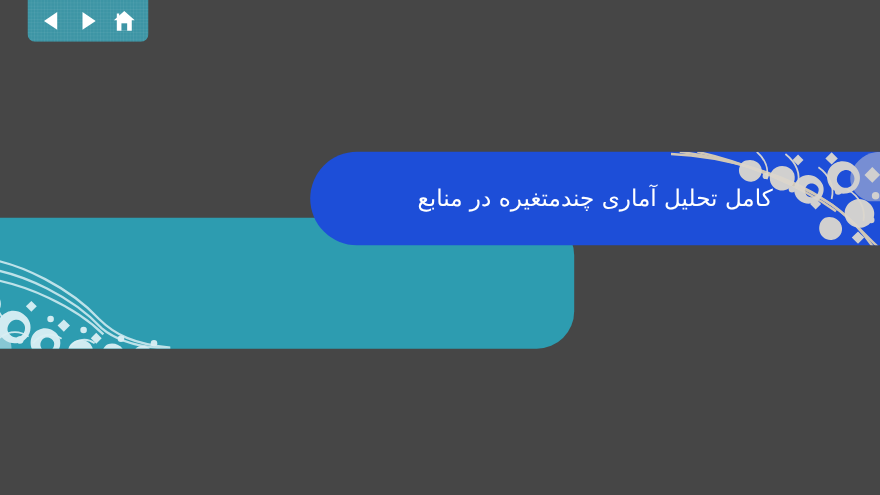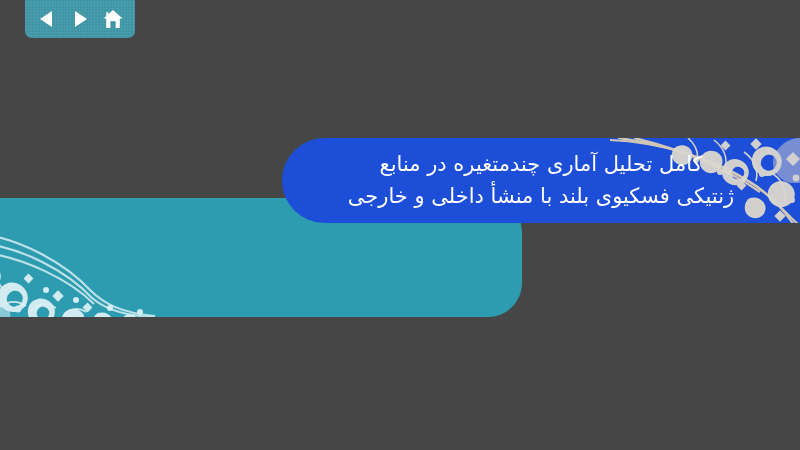--- a/index.html
+++ b/index.html
@@ -210,16 +210,15 @@
       </g>
       <g fill="none" stroke="#fdf0cd" stroke-width="1.6" opacity="0.95">
         <path d="M104,2 c10,8 14,18 11,29"></path>
         <path c="" d="M134,14 c10,7 15,18 12,29"></path>
         <path d="M160,34 c11,6 17,17 15,29"></path>
         <path d="M78,0 c8,7 11,16 9,25"></path>
       </g>
     </svg>
 
     <div class="title-line">کامل تحلیل آماری چندمتغیره در منابع</div>
-    <div class="title-line">ژنتیکی فسکیوی بلند با منشأ داخلی و خارجی</div>
   </div>
 
 </div>
 
 </body></html>

